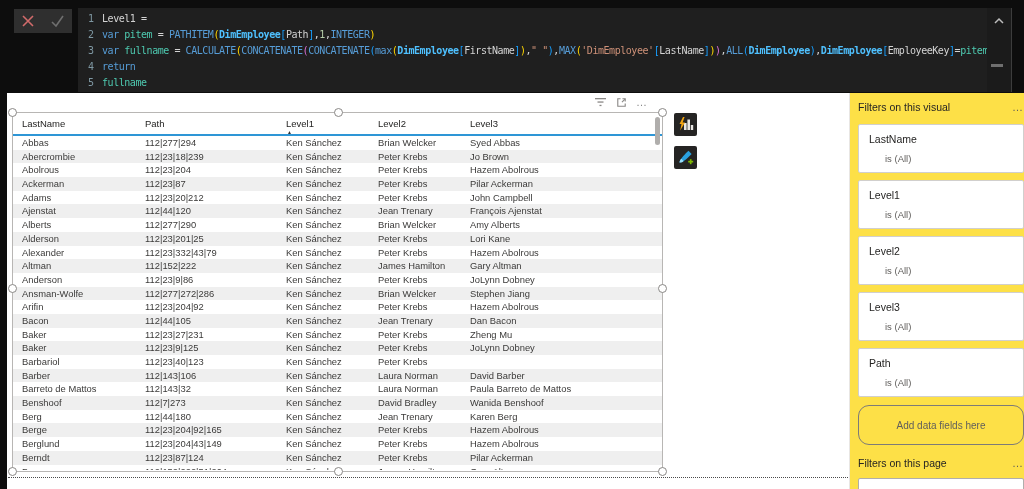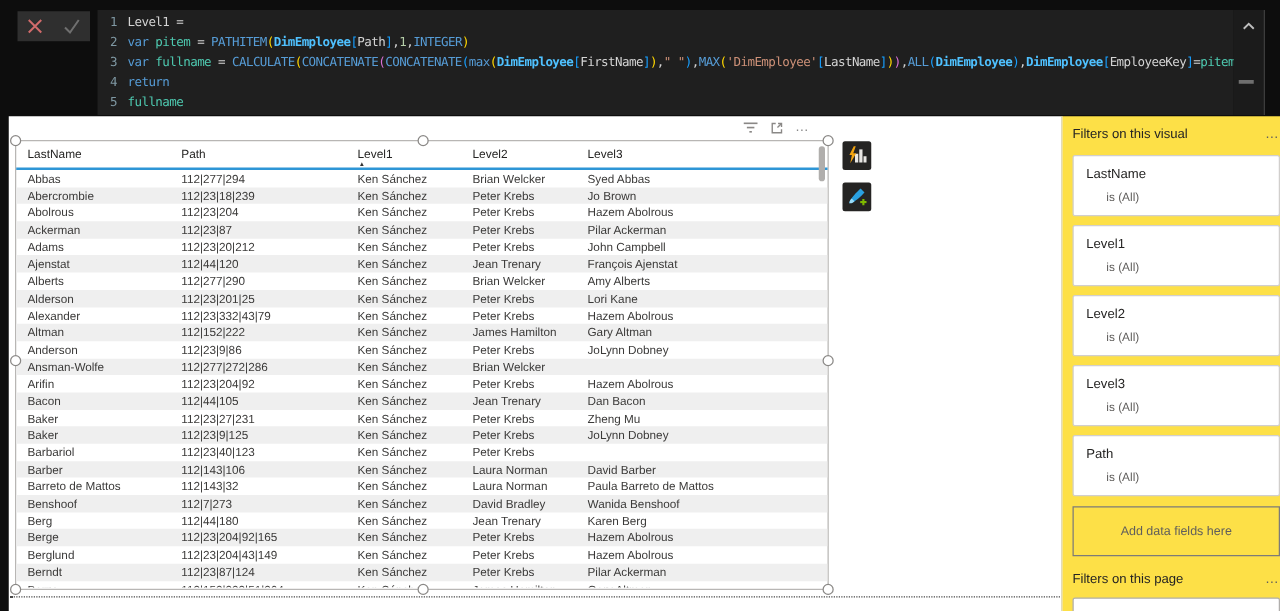--- a/index.html
+++ b/index.html
@@ -53,21 +53,21 @@
   
   .filters{position:absolute;left:849px;top:93px;width:184px;height:396px;background:#fde047;
            border-left:1px solid #e8e6e4;box-sizing:border-box;padding:8px 9px 0 8px;overflow:hidden;}
   .pane-title-row{display:flex;justify-content:space-between;align-items:center;
                   font-size:10.5px;color:#252423;}
   .pane-more{color:#605e5c;font-size:11px;letter-spacing:1px;cursor:pointer;}
   .fcard{border:1px solid #d1cfcd;border-radius:2px;padding:8px 10px;margin-top:7px;background:#fff;}
   .fcard:first-of-type{margin-top:11px;}
   .fcard .field{font-size:10.5px;color:#252423;}
   .fcard .cond{font-size:9.5px;color:#605e5c;margin-top:8px;margin-left:16px;}
-  .add-box{margin-top:8px;border:1px solid #7d7b78;border-radius:0;height:38px;
+  .add-box{margin-top:8px;border:1px solid #7d7b78;border-radius:11px;height:38px;
            display:flex;align-items:center;justify-content:center;font-size:10px;color:#605e5c;}
   .page-row{margin-top:12px;}
   .empty-card{margin-top:9px;border:1px solid #b0aeac;border-radius:2px;height:34px;background:#fff;}
 </style>
 </head>
 <body>
 
 <div class="app">
 
   <div class="fx-panel">
@@ -206,20 +206,21 @@
           <div class="cell">112|23|9|86</div>
           <div class="cell">Ken Sánchez</div>
           <div class="cell">Peter Krebs</div>
           <div class="cell">JoLynn Dobney</div>
         </div>
         <div class="tbl-row">
           <div class="cell">Ansman-Wolfe</div>
           <div class="cell">112|277|272|286</div>
           <div class="cell">Ken Sánchez</div>
           <div class="cell">Brian Welcker</div>
+          <div class="cell">Stephen Jiang</div>
         </div>
         <div class="tbl-row">
           <div class="cell">Arifin</div>
           <div class="cell">112|23|204|92</div>
           <div class="cell">Ken Sánchez</div>
           <div class="cell">Peter Krebs</div>
           <div class="cell">Hazem Abolrous</div>
         </div>
         <div class="tbl-row">
           <div class="cell">Bacon</div>

